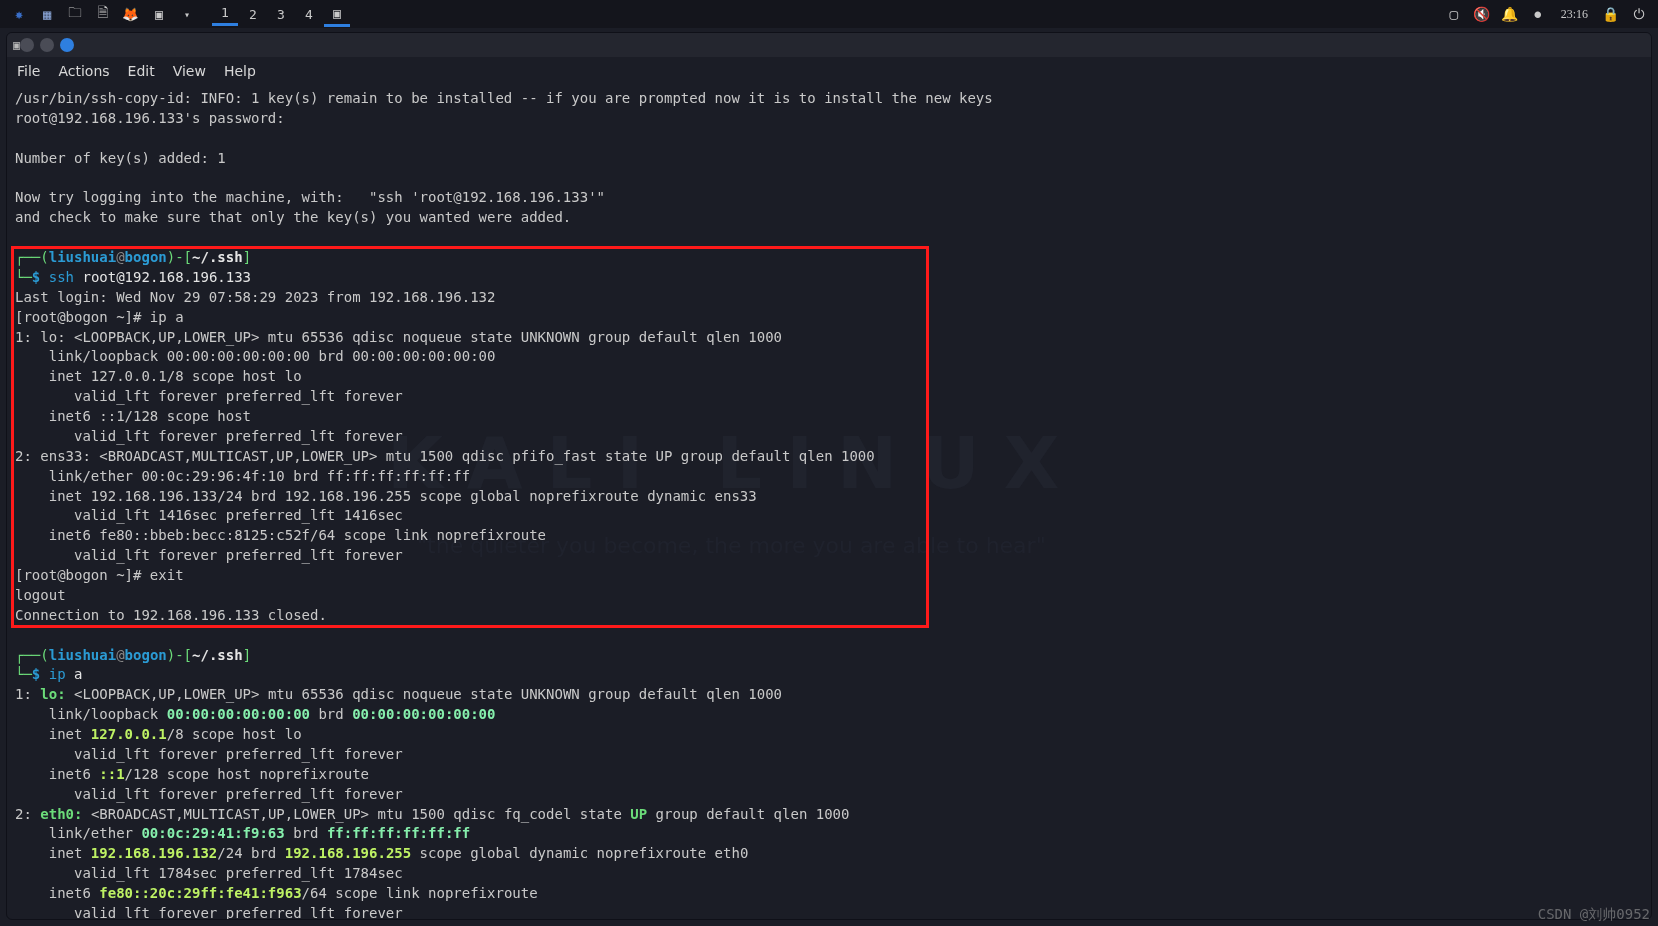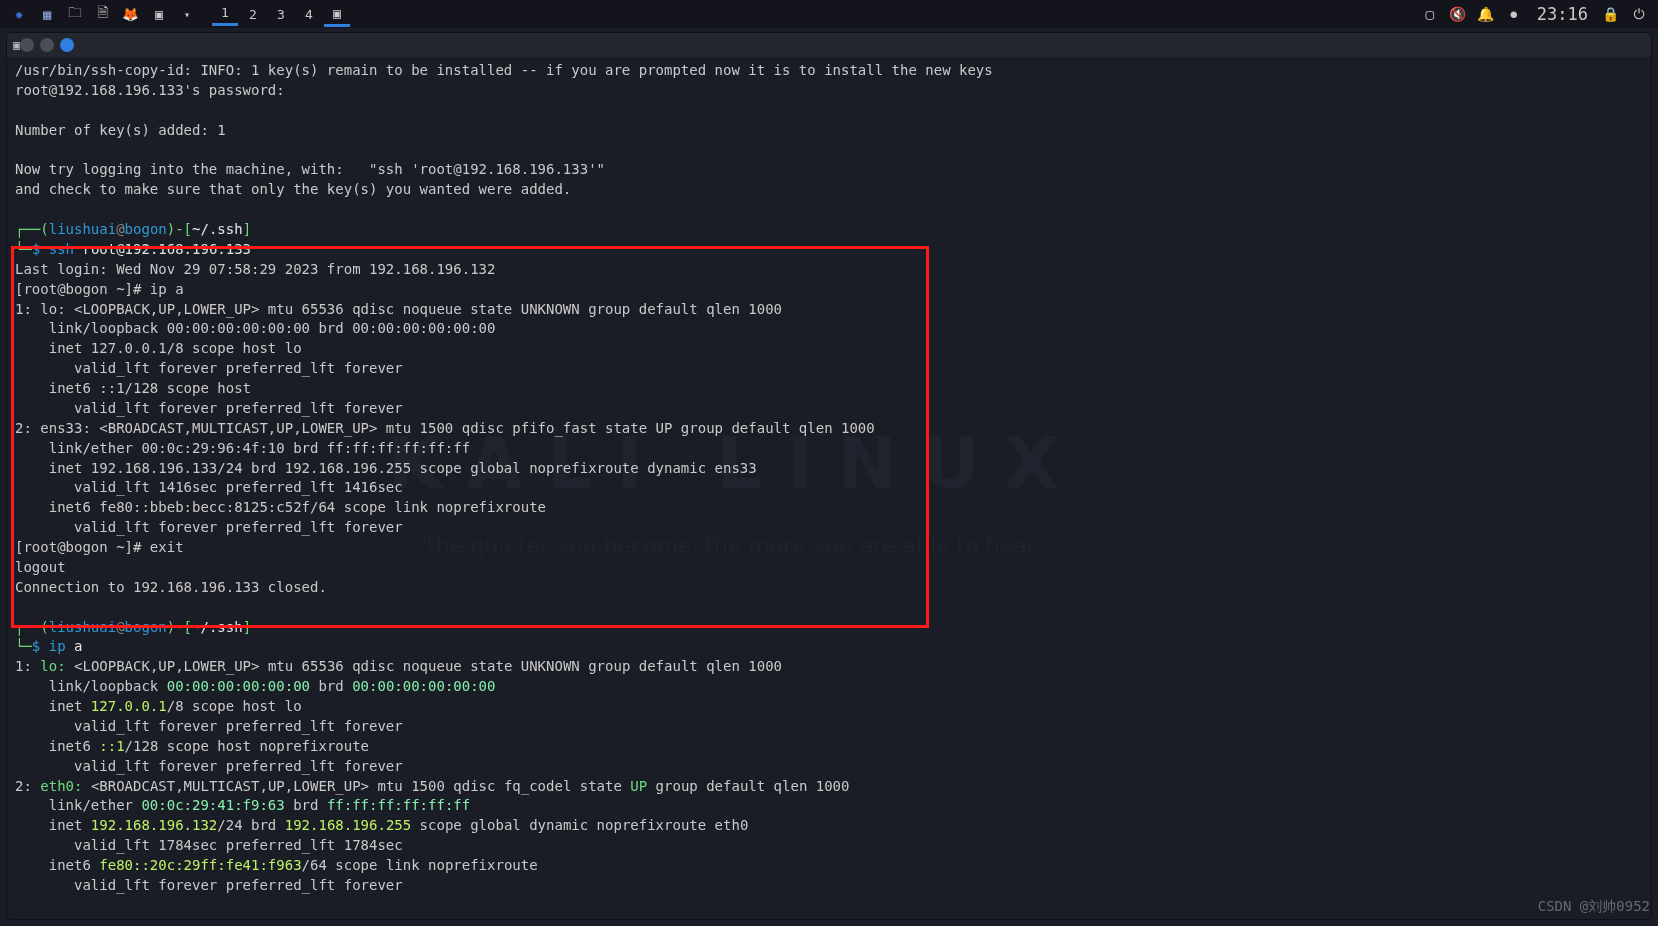--- a/index.html
+++ b/index.html
@@ -24,21 +24,21 @@
   display:flex; align-items:center; justify-content:center;
   width:26px; height:26px;
 }
 .tb-ws {
   width:26px; height:24px;
   display:flex; align-items:center; justify-content:center;
   color:#c9c9c9;
   font-size:13px;
 }
 .tb-ws.active { border-bottom:3px solid #2e7fe0; }
-.clock { font-size:17px; padding:0 8px; }
+.clock { font-size:12px; padding:0 8px;font-family:Liberation Serif, serif; }
 .tb-icon { font-size:14px; }
 .kali-icon { color:#3a6fc9; font-weight:bold; }
 
 .window {
   position:absolute; left:6px; top:32px;
   width:1646px; height:888px;
   background:#1b1d26;
   border:1px solid #0f1018;
   border-radius:6px;
   overflow:hidden;
@@ -78,21 +78,21 @@
   position:relative;
 }
 .red-box {
   position:absolute;
   border:3px solid #ff1a1a;
   pointer-events:none;
 }
 .c-green { color:#6cdc7a; }
 .c-cyan  { color:#2b9bd4; }
 .c-white { color:#e5e5e5; }
-.c-bold  { font-weight:normal; }
+.c-bold  { font-weight:bold; }
 .c-yellow{ color:#86efac; }
 .c-purple{ color:#bef264; }
 .c-dim   { color:#8a8a8a; }
 .watermark-kali {
   position:absolute;
   left:380px; top:388px;
   font-size:72px;
   letter-spacing:24px;
   color:rgba(120,140,170,0.06);
   font-weight:bold;
@@ -101,21 +101,21 @@
 }
 .watermark-tag {
   position:absolute;
   left:410px; top:500px;
   font-size:22px;
   color:rgba(120,140,170,0.05);
   pointer-events:none;
   font-family:"DejaVu Sans",sans-serif;
 }
 .watermark-csdn {
-  position:absolute; right:8px; bottom:10px;
+  position:absolute; right:8px; bottom:2px;
   font-size:14px; color:#9a9a9a; opacity:.6;
 }
 </style>
 </head>
 <body>
 
 <div class="taskbar">
   <div class="taskbar-left">
     <div class="tb-item kali-icon">✸</div>
     <div class="tb-item" style="color:#8aa5d6;">▦</div>
@@ -147,20 +147,27 @@
     <div class="title-left">
       <span>▣</span>
     </div>
     <div class="title-right">
       <span class="win-btn win-min"></span>
       <span class="win-btn win-max"></span>
       <span class="win-btn win-close"></span>
     </div>
   </div>
 
+  <div class="menubar">
+    <span class="menu-item">File</span>
+    <span class="menu-item">Actions</span>
+    <span class="menu-item">Edit</span>
+    <span class="menu-item">View</span>
+    <span class="menu-item">Help</span>
+  </div>
 
   <div class="watermark-kali">KALI LINUX</div>
   <div class="watermark-tag">"the quieter you become, the more you are able to hear"</div>
 
   <div class="term" id="term">/usr/bin/ssh-copy-id: INFO: 1 key(s) remain to be installed -- if you are prompted now it is to install the new keys
 root@192.168.196.133's password:
 
 Number of key(s) added: 1
 
 Now try logging into the machine, with:   "ssh 'root@192.168.196.133'"

